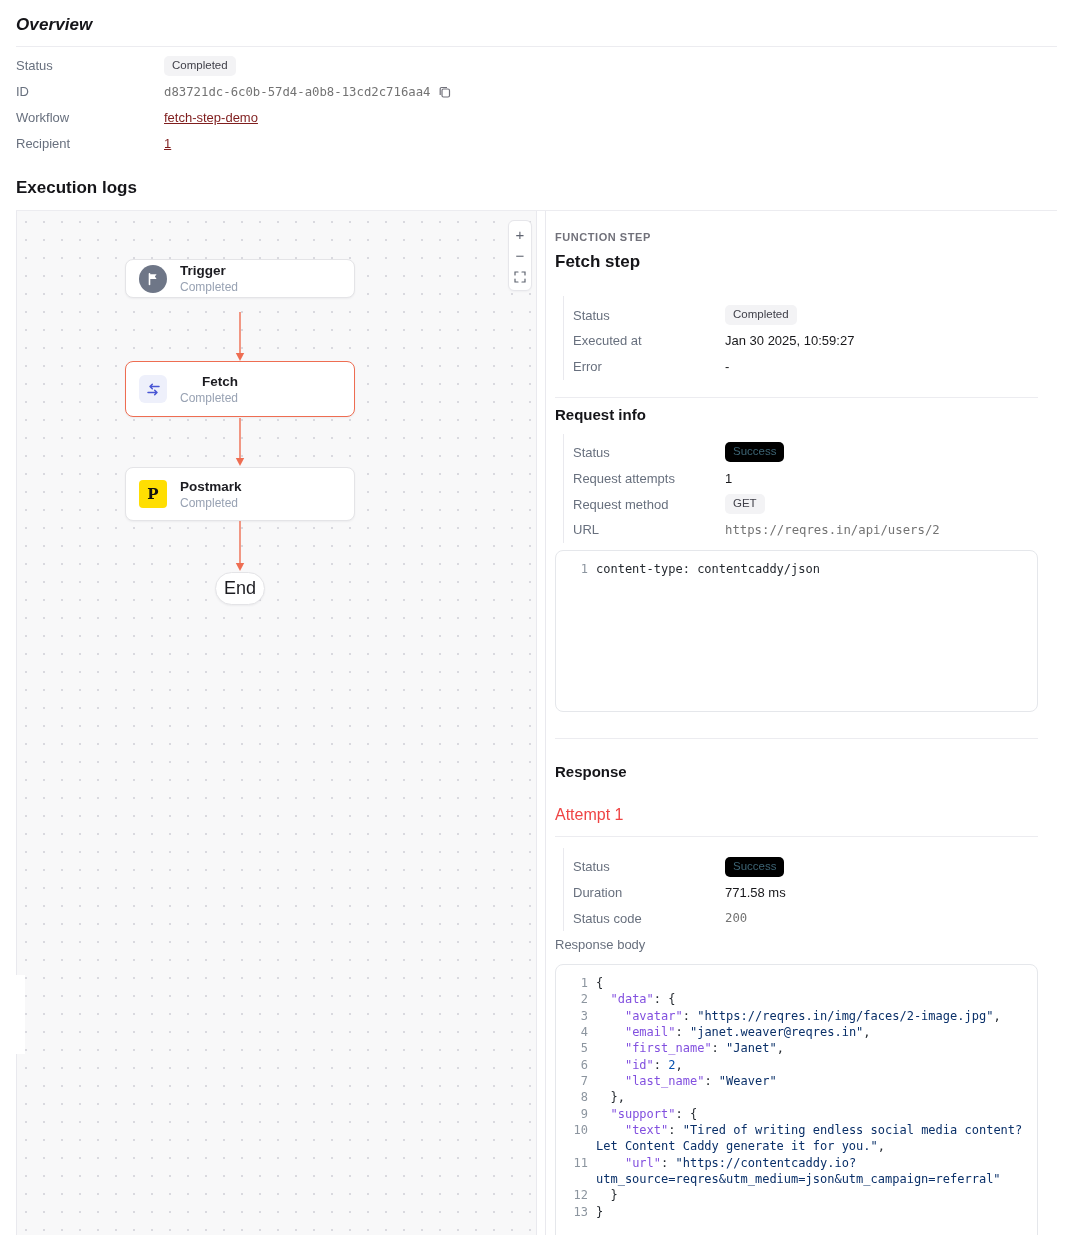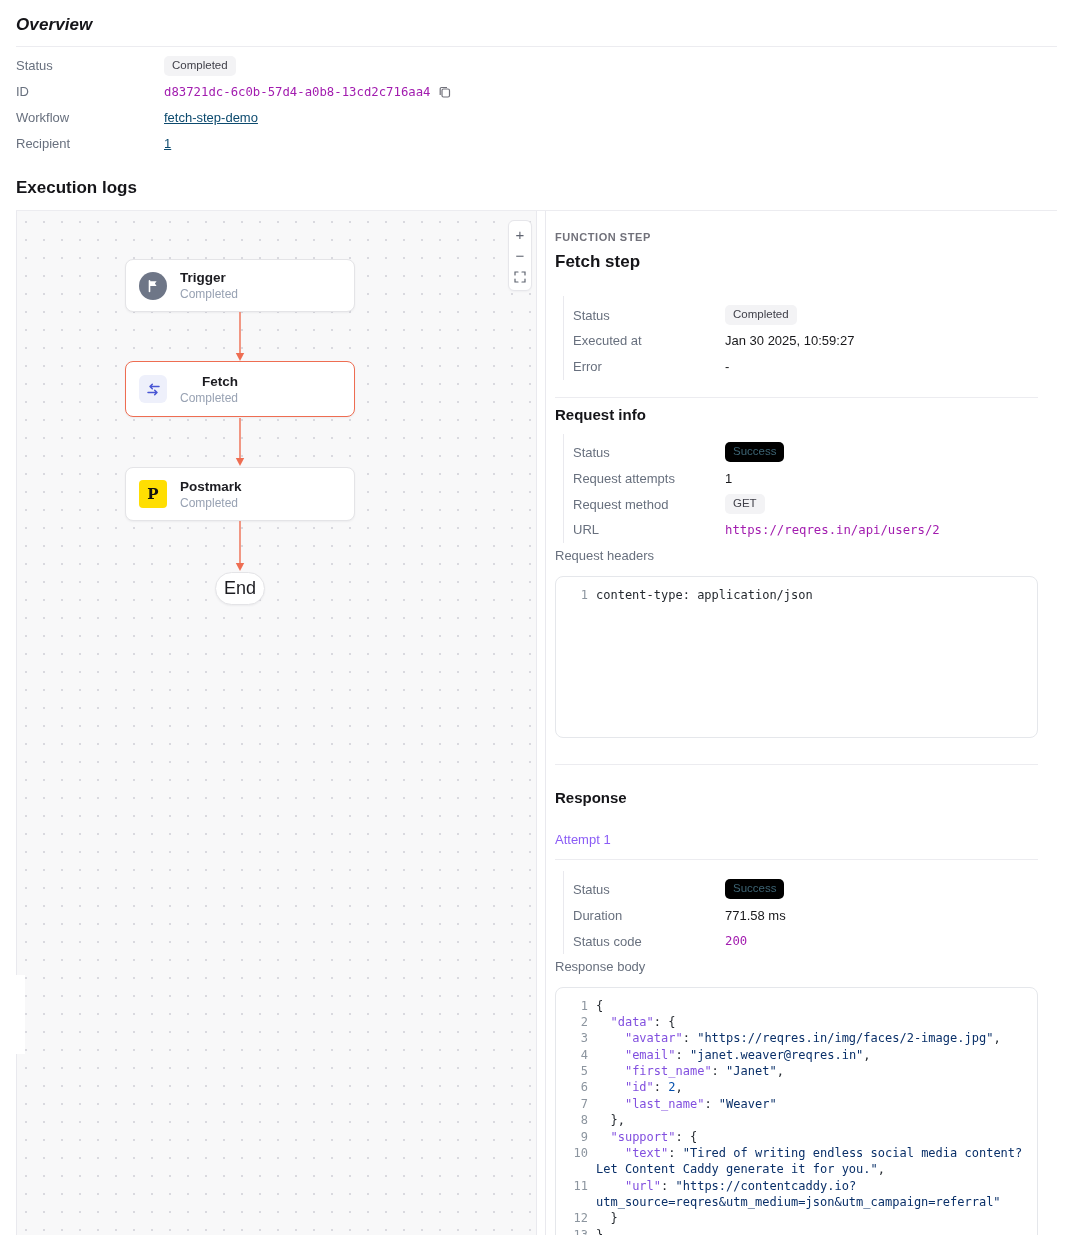--- a/index.html
+++ b/index.html
@@ -14,22 +14,22 @@
   .divider { border:none; border-top:1px solid #ececf0; }
   .kv-rows { padding-top:6px; }
   .kv { display:flex; align-items:center; height:25.8px; font-size:13px; }
   .kv-label { width:148px; flex:0 0 148px; color:#68707e; }
   .detail .kv-label { width:152px; flex:0 0 152px; }
   .kv-value { display:flex; align-items:center; gap:7px; color:#18181b; }
   .badge { display:inline-block; font-size:11.5px; line-height:1; padding:4px 8px 4.5px;
            border-radius:5px; font-weight:400; }
   .badge-neutral { background:#f3f3f5; color:#41414a; }
   .badge-success { background:#000000; color:#3d6474; }
-  .mono { font-family:"DejaVu Sans Mono", monospace; font-size:12.3px; color:#a21caf; }
-  a.link { color:#0c4a6e; text-decoration:underline; font-size:13px;text-align:right; }
+  .mono { font-family:"DejaVu Sans Mono", monospace; font-size:12.3px; color:#737373; }
+  a.link { color:#7f1d1d; text-decoration:underline; font-size:13px;text-align:right; }
   .copy-btn { background:none; border:none; cursor:pointer; display:inline-flex; padding:0; }
 
   .exec-title { margin:22px 18px 0 16px; font-size:17px; font-weight:700; color:#151519; padding-bottom:12px; }
 
   
   .workbench { margin:0 18px 0 16px; border-top:1px solid #ececf0; display:flex; height:1032px; }
 
   .canvas { position:relative; width:521px; flex:0 0 521px; background:#f8f8f9;
             border-left:1px solid #e9e9ee; border-right:1px solid #e9e9ee;
             background-image:radial-gradient(circle, #d9d9df 1.1px, transparent 1.3px);
@@ -60,21 +60,21 @@
 
   
   .detail { margin-left:8px; border-left:1px solid #e9e9ee; padding-left:9px; width:501px; }
   .detail-inner { width:483px; }
   .eyebrow { margin-top:20px; font-size:11px; font-weight:700; letter-spacing:.55px; color:#71717a; }
   .h2 { margin-top:9px; font-size:17px; font-weight:700; color:#151519; }
   .h3 { font-size:15px; font-weight:700; color:#151519; }
   .sect-rows { margin-top:11px; }
   .step-rows { margin-top:24px; }
   .hr-block { margin-top:17px; }
-  .attempt { font-size:13px; color:#8b5cf6; }
+  .attempt { font-size:16px; color:#ef4444; }
   .label-row { height:25.8px; display:flex; align-items:center; font-size:13px; color:#68707e; }
 
   .code-block { border:1px solid #e5e7eb; border-radius:8px; background:#fff; padding:10px 12px;
                 margin-top:7px; font-family:"DejaVu Sans Mono", monospace; font-size:12px;
                 line-height:16.35px; overflow:hidden; }
   .code-line { display:flex; }
   .ln { flex:0 0 20px; text-align:right; color:#8c959f; margin-right:8px; user-select:none; }
   .lc { flex:1; white-space:pre-wrap; overflow-wrap:break-word; word-break:break-word; color:#24292f; }
   .tok-key { color:#8250df; }
   .tok-str { color:#0a3069; }
@@ -124,21 +124,21 @@
         </div>
       </div>
   </section>
 
   <div class="exec-title">Execution logs</div>
 
   <div class="workbench">
 
     <div class="canvas">
 
-      <div class="flow-node" style="top:48px;height:53px;">
+      <div class="flow-node" style="top:48px;height:39px;">
         <span class="icon-circle">
           <svg width="14" height="14" viewBox="0 0 14 14">
               <path d="M3.5 1.8 v10.6" stroke="#fff" stroke-width="1.6" stroke-linecap="round"></path>
               <path d="M3.5 2.2 H10.6 L8.9 4.6 L10.6 7 H3.5 Z" fill="#fff"></path>
             </svg>
         </span>
         <div class="node-text">
           <div class="node-title">Trigger</div>
           <div class="node-sub">Completed</div>
         </div>
@@ -242,25 +242,24 @@
                 <span class="badge badge-neutral">GET</span>
               </span>
             </div>
             <div class="kv">
               <span class="kv-label">URL</span>
               <span class="kv-value">
                 <span class="mono">https://reqres.in/api/users/2</span>
               </span>
             </div>
           </div>
-        <div class="label-row">Request headers</div>
         <div class="code-block" id="headers-code">
             <div class="code-line">
               <span class="ln">1</span>
-              <span class="lc"><span class="tok-pun">content-type: application/json</span></span>
+              <span class="lc"><span class="tok-pun">content-type: contentcaddy/json</span></span>
             </div>
           </div>
 
         <hr class="divider" style="margin-top:26px;">
         <div class="h3" style="margin-top:24px;">Response</div>
         <div class="attempt" style="margin-top:26px;">Attempt 1</div>
         <hr class="divider" style="margin-top:12px;">
         <div class="kv-rows sect-rows detail">
             <div class="kv">
               <span class="kv-label">Status</span>

